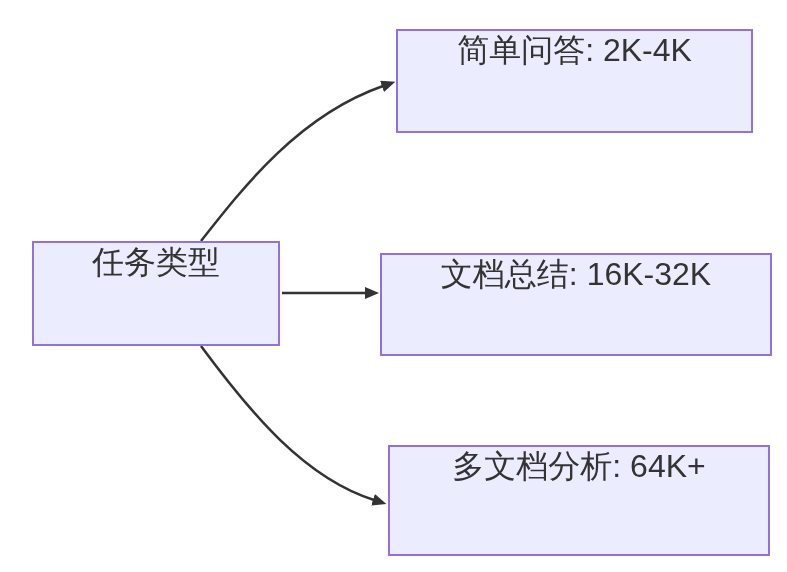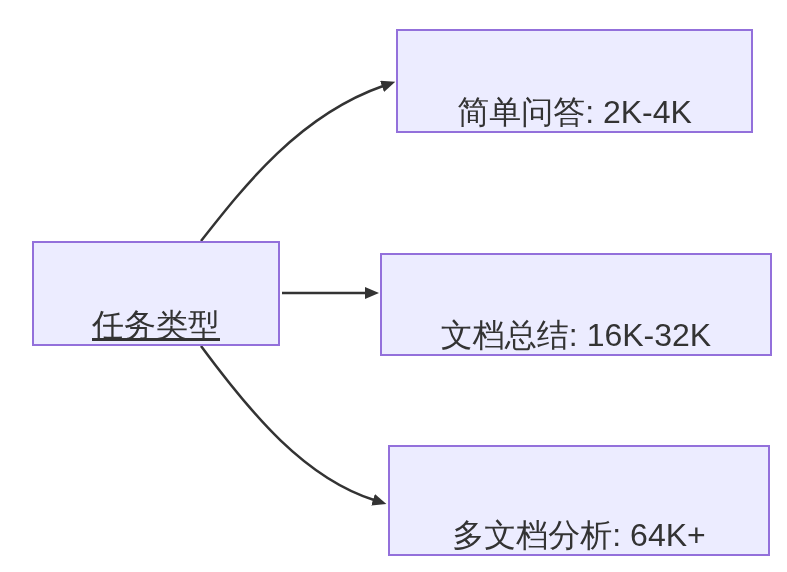--- a/index.html
+++ b/index.html
@@ -31,28 +31,28 @@
   .arrowhead-shape {
     fill: var(--arrow, #333333);
     stroke: none;
   }
   .node {
     position: absolute;
     box-sizing: border-box;
     background: var(--node-fill, #ECECFF);
     border: 2.5px solid var(--node-border, #9370DB);
     display: flex;
-    align-items: flex-end;
+    align-items: flex-start;
     justify-content: center;
     color: var(--text, #333333);
     font-size: 32px;
     line-height: 1.2;
     white-space: nowrap;
   }
-  .node-root        { left: 32px;  top: 241px; width: 248px; height: 105px; text-decoration: underline; }
+  .node-root        { left: 32px;  top: 241px; width: 248px; height: 105px; }
   .node-simple-qa   { left: 396px; top: 29px;  width: 357px; height: 104px; }
   .node-doc-summary { left: 380px; top: 253px; width: 392px; height: 103px; }
   .node-multi-doc   { left: 388px; top: 445px; width: 382px; height: 111px; }
 </style>
 </head>
 <body>
 
 <div class="canvas">
 
   <svg class="edges" viewBox="0 0 787 572" xmlns="http://www.w3.org/2000/svg">

